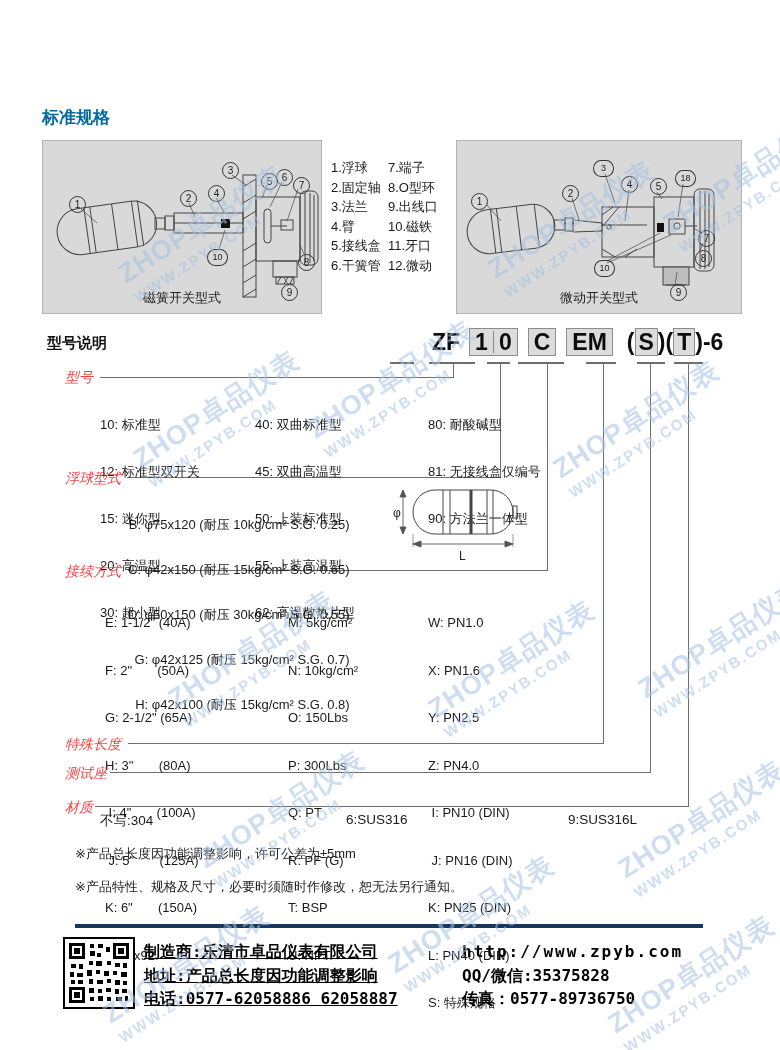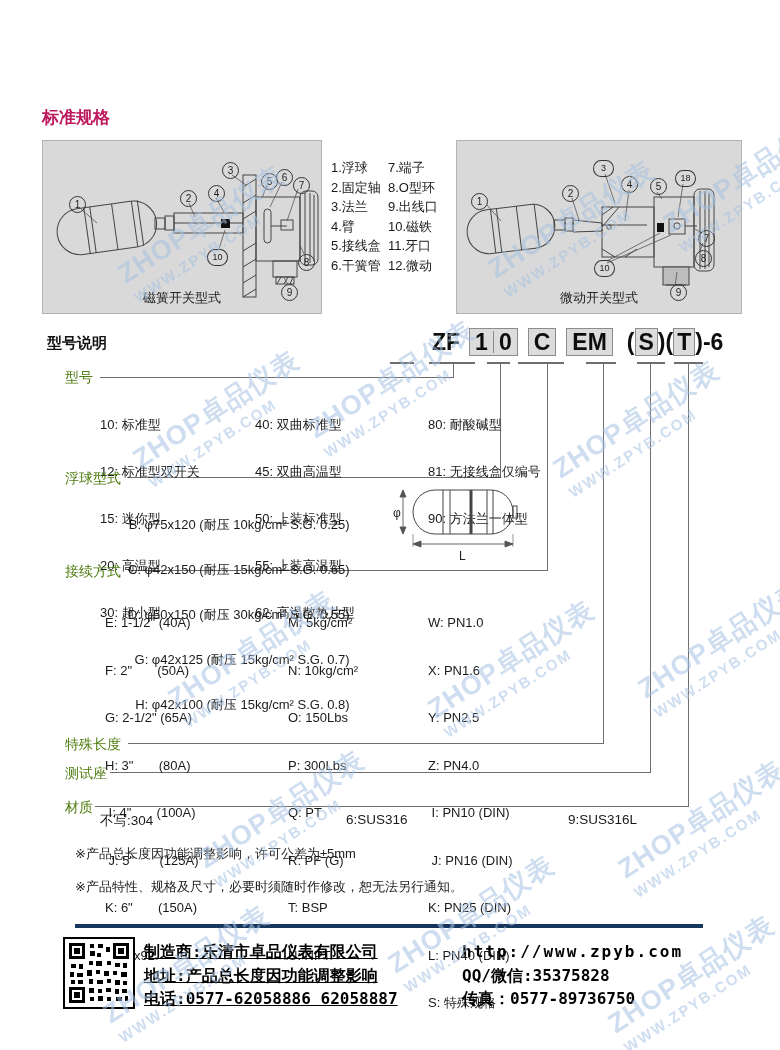--- a/index.html
+++ b/index.html
@@ -6,21 +6,21 @@
   .page{position:relative;width:780px;height:1050px;background:#ffffff;overflow:hidden;
         font-family:"Liberation Sans","DejaVu Sans",sans-serif;color:#1a1a1a;}
   .abs{position:absolute;}
 
   
   .wm-layer{position:absolute;inset:0;pointer-events:none;z-index:6;}
   .wm{position:absolute;transform:rotate(-33deg);color:#a7c2e2;opacity:.55;text-align:left;white-space:nowrap;}
   .wm .wm1{font-size:27px;font-weight:bold;letter-spacing:1px;}
   .wm .wm2{font-size:15px;font-weight:bold;letter-spacing:2px;}
 
-  .title1{font-size:17px;font-weight:bold;color:#be185d;}
+  .title1{font-size:17px;font-weight:bold;color:#0369a1;}
   .title2{font-size:15px;font-weight:bold;color:#111;}
 
   .diagram-box{background:#d9d9d9;border:1px solid #b3b3b3;z-index:1;}
   .diagram-caption{position:absolute;left:0;right:0;bottom:6px;text-align:center;font-size:13px;color:#222;}
   .cnum{position:absolute;width:15px;height:15px;border:1px solid #333;border-radius:50%;
         font-size:10px;line-height:15px;text-align:center;color:#222;background:transparent;z-index:3;}
   .cnum.wide{width:19px;border-radius:8px/50%;font-size:9px;}
 
   .parts-list{font-size:13px;line-height:19.5px;color:#1a1a1a;z-index:2;}
   .parts-row{display:flex;align-items:center;}
@@ -30,21 +30,21 @@
   
   .model-row{display:flex;align-items:center;font-size:23px;font-weight:bold;color:#0d0d0d;z-index:4;}
   .mc-box{background:#dcdcdc;border:1px solid #8c8c8c;padding:0 5px;line-height:26px;display:flex;align-items:center;}
   .mc-box .mc-divider{width:1px;height:22px;background:#8c8c8c;margin:0 5px;}
   .mc-plain{line-height:28px;}
 
   .uline{position:absolute;height:2px;background:#6e6e6e;z-index:2;}
   .vline{position:absolute;width:1px;background:#6e6e6e;z-index:2;}
   .hline{position:absolute;height:1px;background:#6e6e6e;z-index:2;}
 
-  .sec-label{position:absolute;font-size:14px;color:#4d7c0f;z-index:3;}
+  .sec-label{position:absolute;font-size:14px;color:#ef4444;z-index:3;font-style:italic;}
   .list{position:absolute;font-size:13px;color:#1a1a1a;white-space:pre;z-index:3;}
   .list div{height:17px;line-height:17px;}
   .list.tight div{height:15px;line-height:15px;}
   .list.conn div{height:17.5px;line-height:17.5px;}
 
   .mat-opt{position:absolute;font-size:13.5px;color:#1a1a1a;z-index:3;}
 
   .note{position:absolute;font-size:13px;color:#222;z-index:3;}
   .blue-bar{position:absolute;background:#17365d;z-index:3;}
 

